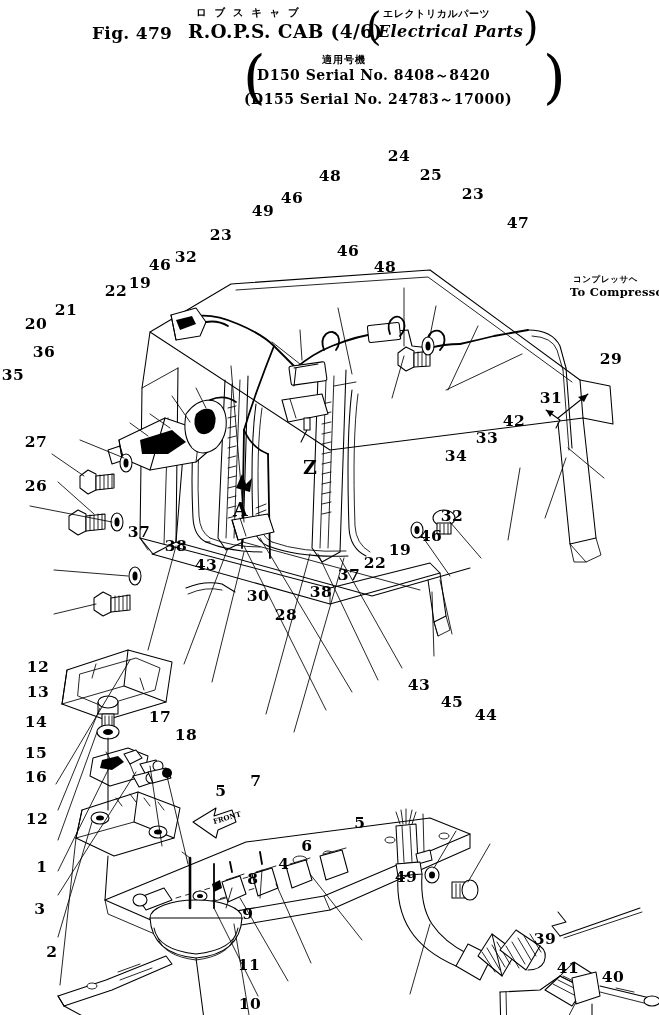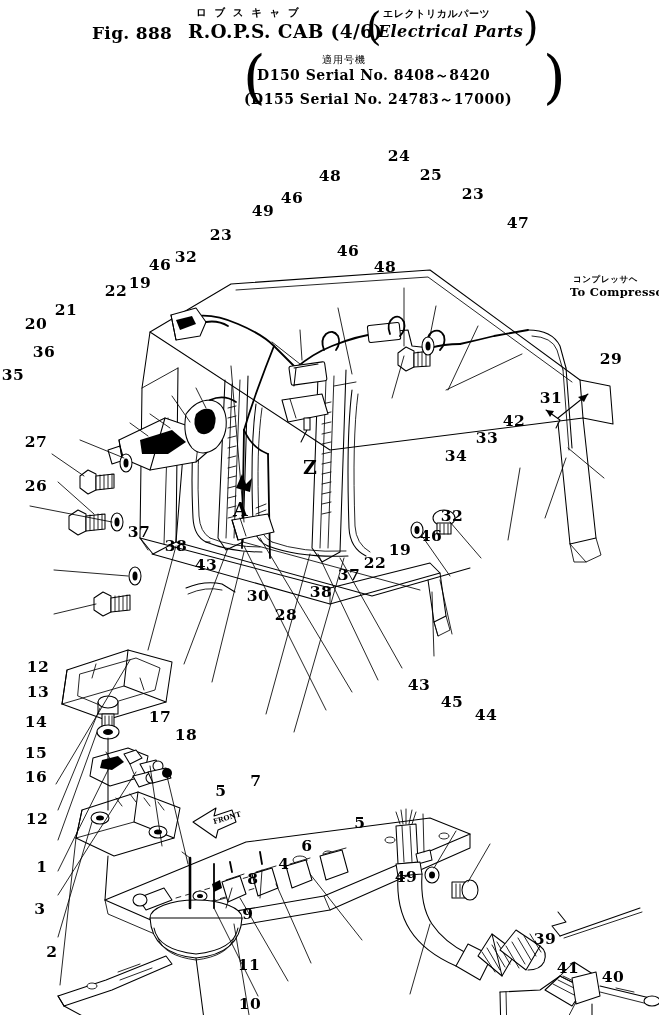--- a/index.html
+++ b/index.html
@@ -10,21 +10,21 @@
   #header{position:absolute;left:0;top:0;width:659px;height:118px;padding-left:38px;}
   .hdr-line{position:absolute;white-space:nowrap;}
   .kana{font-size:10.5px;font-weight:700;letter-spacing:2.0px;
         font-family:"DejaVu Sans",sans-serif;}
   .kana-tight{font-size:10px;font-weight:700;letter-spacing:0.5px;
         font-family:"DejaVu Sans",sans-serif;}
   .figlab{font-size:17px;font-weight:700;font-family:"DejaVu Serif",serif;letter-spacing:.3px;}
   .maintitle{font-size:18.5px;font-weight:700;font-family:"DejaVu Serif",serif;letter-spacing:.4px;}
   .paren-title{font-size:16px;font-weight:700;font-family:"DejaVu Serif",serif;letter-spacing:.4px;font-style:italic;}
   .serial{font-size:14px;font-weight:700;font-family:"DejaVu Serif",serif;letter-spacing:.5px;}
-  .jp-small{font-size:10px;font-weight:400;font-family:"DejaVu Sans",sans-serif;letter-spacing:1px;}
+  .jp-small{font-size:10px;font-weight:700;font-family:"DejaVu Sans",sans-serif;letter-spacing:1px;}
 
   .bigparen{position:absolute;font-family:"DejaVu Serif",serif;font-weight:400;
             line-height:1;transform-origin:center;}
 
   
   #art{position:absolute;left:0;top:118px;width:659px;height:897px;}
   #art svg{display:block;}
 
   .cal{font-family:"DejaVu Serif",serif;font-size:15.5px;font-weight:700;
        fill:#000;letter-spacing:0.5px;}
@@ -41,21 +41,21 @@
   .fillwht{fill:#fff;stroke:#000;stroke-width:1.05;stroke-linejoin:round;}
   .fillwht-t{fill:#fff;stroke:#000;stroke-width:0.85;stroke-linejoin:round;}
 </style>
 </head>
 <body>
 
 <div id="header">
 
   <div class="hdr-line kana" style="left:196px;top:6px;">ロ ブ ス キ ャ ブ</div>
 
-  <div class="hdr-line figlab" style="left:92px;top:23px;">Fig. 888</div>
+  <div class="hdr-line figlab" style="left:92px;top:23px;">Fig. 479</div>
 
   <div class="hdr-line maintitle" style="left:188px;top:21px;">R.O.P.S. CAB (4/6)</div>
 
   <div class="bigparen" style="left:366px;top:6px;font-size:40px;">(</div>
   <div class="bigparen" style="left:523px;top:6px;font-size:40px;">)</div>
 
   <div class="hdr-line kana-tight" style="left:383px;top:7px;font-family:Liberation Mono, monospace;">エレクトリカルパーツ</div>
   <div class="hdr-line paren-title" style="left:378px;top:22px;">Electrical Parts</div>
 
   <div class="bigparen" style="left:243px;top:48px;font-size:58px;">(</div>

